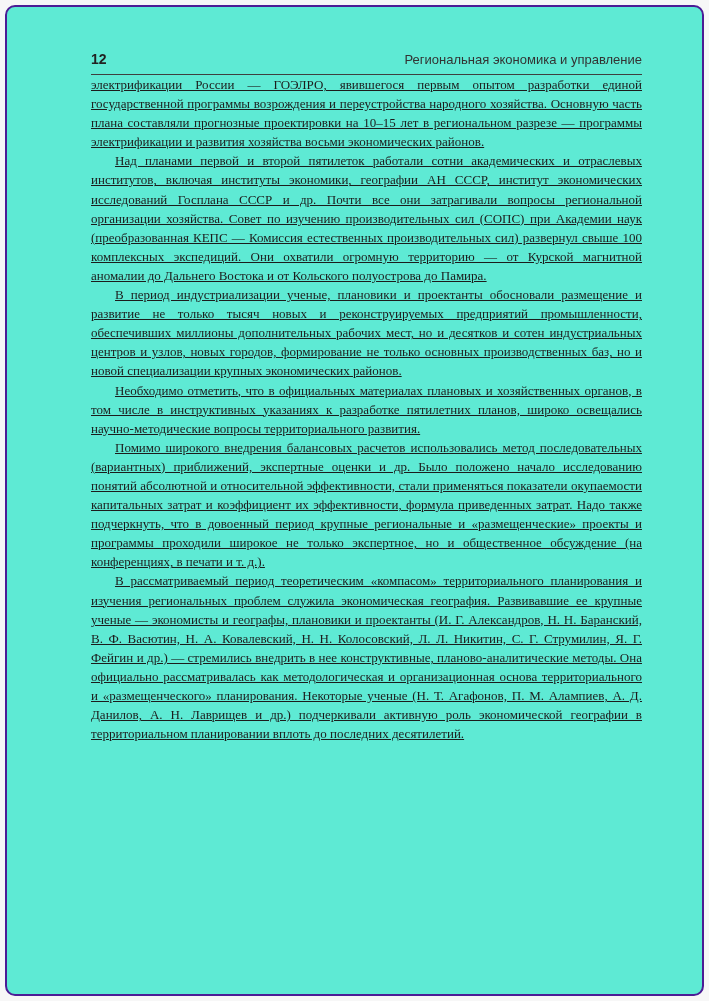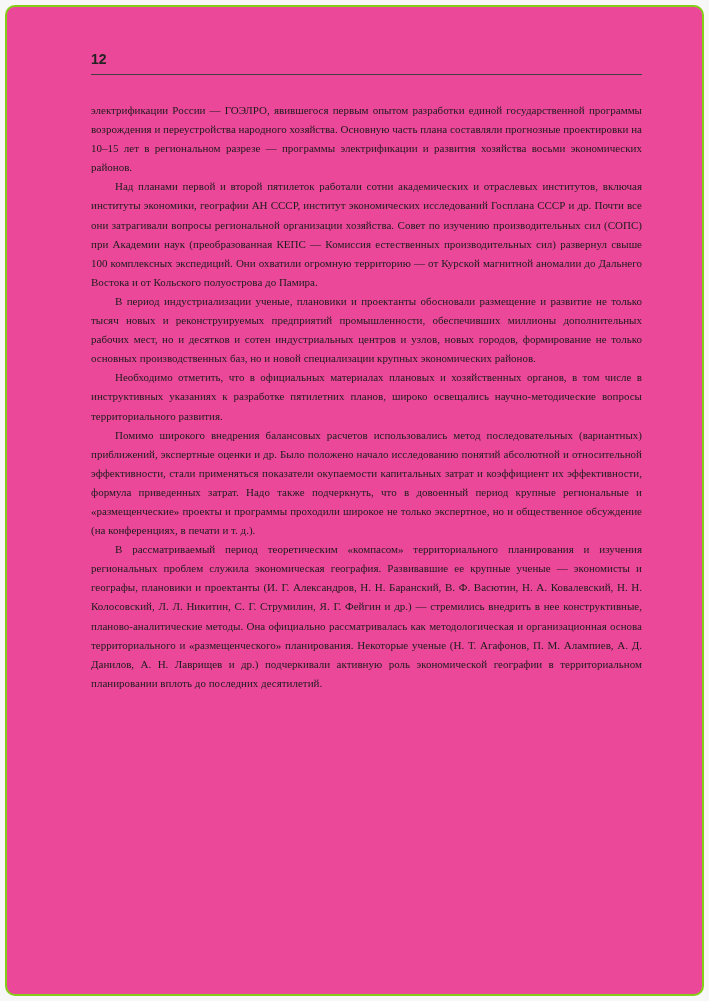--- a/index.html
+++ b/index.html
@@ -9,22 +9,22 @@
   }
   body {
     width: 709px;
     height: 1001px;
     position: relative;
     font-family: "Liberation Serif", serif;
   }
   .page {
     position: absolute;
     top: 5px; left: 5px; right: 5px; bottom: 5px;
-    background: #ec4899;
-    border: 2px solid #84cc16;
+    background: #5eead4;
+    border: 2px solid #4c1d95;
     border-radius: 10px;
     overflow: hidden;
     box-sizing: border-box;
   }
   .content {
     padding: 44px 60px 0 84px;
   }
   .page-header {
     display: flex;
     justify-content: space-between;
@@ -36,42 +36,44 @@
   }
   .page-number {
     font-weight: bold;
     font-size: 14px;
   }
   .running-title {
     font-size: 13px;
     color: #333;
   }
   .page-body {
-    margin-top: 26px;
-    font-size: 11px;
+    margin-top: 0;
+    font-size: 13px;
     line-height: 19.1px;
     color: #1c1c1c;
     text-align: justify;
+    text-decoration: underline;
   }
   .page-body p {
     margin: 0;
     text-indent: 24px;
   }
   .page-body p.no-indent {
     text-indent: 0;
   }
 </style>
 </head>
 <body>
 
 <div class="page">
   <div class="content">
 
     <header class="page-header">
       <span class="page-number">12</span>
+      <span class="running-title">Региональная экономика и управление</span>
     </header>
 
     <main class="page-body">
       <p class="no-indent">электрификации России — ГОЭЛРО, явившегося первым опытом разработки единой государственной программы возрождения и переустройства народного хозяйства. Основную часть плана составляли прогнозные проектировки на 10–15 лет в региональном разрезе — программы электрификации и развития хозяйства восьми экономических районов.</p>
       <p>Над планами первой и второй пятилеток работали сотни академических и отраслевых институтов, включая институты экономики, географии АН СССР, институт экономических исследований Госплана СССР и др. Почти все они затрагивали вопросы региональной организации хозяйства. Совет по изучению производительных сил (СОПС) при Академии наук (преобразованная КЕПС — Комиссия естественных производительных сил) развернул свыше 100 комплексных экспедиций. Они охватили огромную территорию — от Курской магнитной аномалии до Дальнего Востока и от Кольского полуострова до Памира.</p>
       <p>В период индустриализации ученые, плановики и проектанты обосновали размещение и развитие не только тысяч новых и реконструируемых предприятий промышленности, обеспечивших миллионы дополнительных рабочих мест, но и десятков и сотен индустриальных центров и узлов, новых городов, формирование не только основных производственных баз, но и новой специализации крупных экономических районов.</p>
       <p>Необходимо отметить, что в официальных материалах плановых и хозяйственных органов, в том числе в инструктивных указаниях к разработке пятилетних планов, широко освещались научно-методические вопросы территориального развития.</p>
       <p>Помимо широкого внедрения балансовых расчетов использовались метод последовательных (вариантных) приближений, экспертные оценки и др. Было положено начало исследованию понятий абсолютной и относительной эффективности, стали применяться показатели окупаемости капитальных затрат и коэффициент их эффективности, формула приведенных затрат. Надо также подчеркнуть, что в довоенный период крупные региональные и «размещенческие» проекты и программы проходили широкое не только экспертное, но и общественное обсуждение (на конференциях, в печати и т. д.).</p>
       <p>В рассматриваемый период теоретическим «компасом» территориального планирования и изучения региональных проблем служила экономическая география. Развивавшие ее крупные ученые — экономисты и географы, плановики и проектанты (И. Г. Александров, Н. Н. Баранский, В. Ф. Васютин, Н. А. Ковалевский, Н. Н. Колосовский, Л. Л. Никитин, С. Г. Струмилин, Я. Г. Фейгин и др.) — стремились внедрить в нее конструктивные, планово-аналитические методы. Она официально рассматривалась как методологическая и организационная основа территориального и «размещенческого» планирования. Некоторые ученые (Н. Т. Агафонов, П. М. Алампиев, А. Д. Данилов, А. Н. Лаврищев и др.) подчеркивали активную роль экономической географии в территориальном планировании вплоть до последних десятилетий.</p>
     </main>

